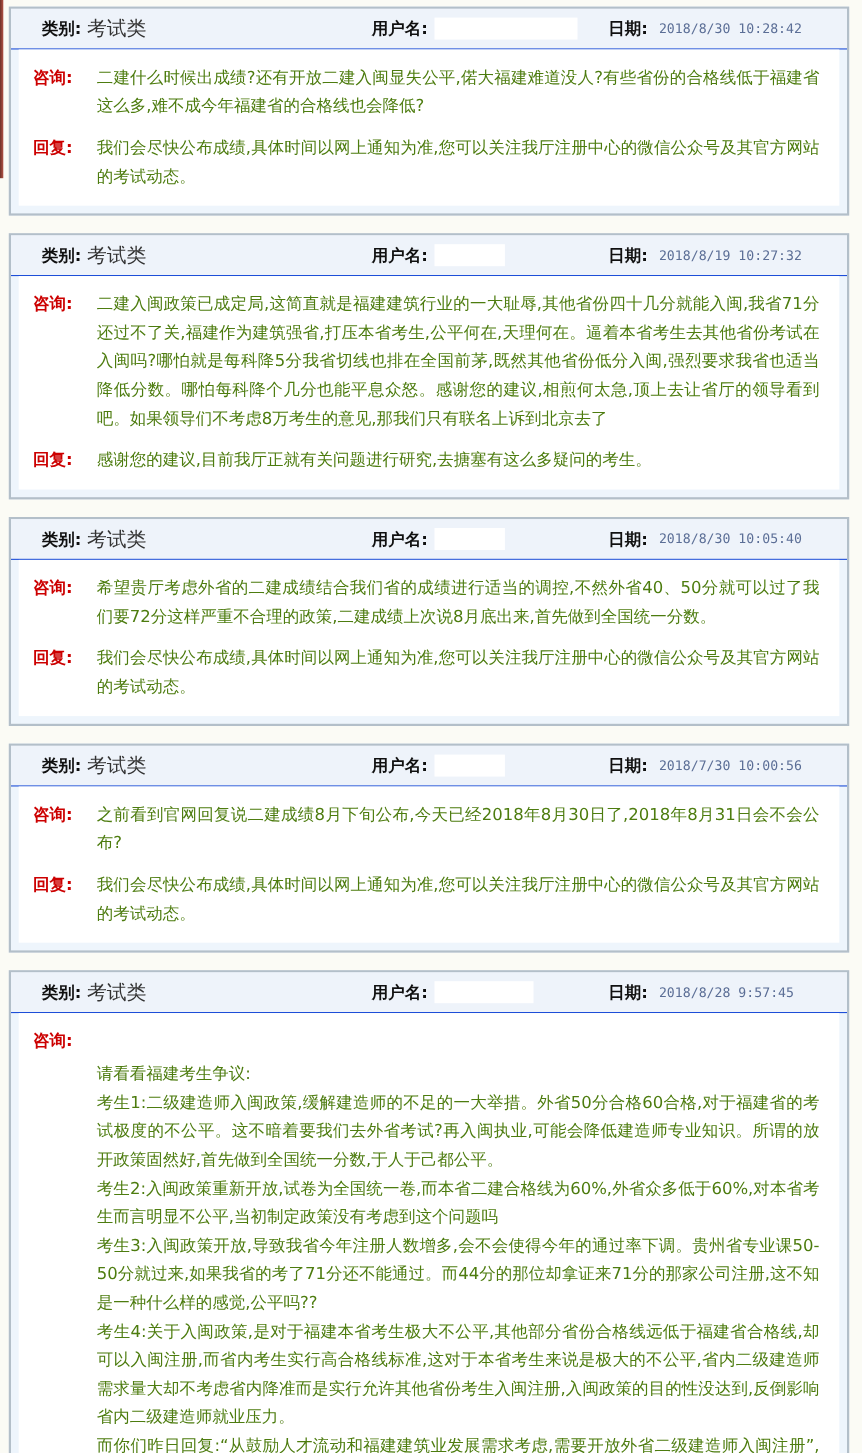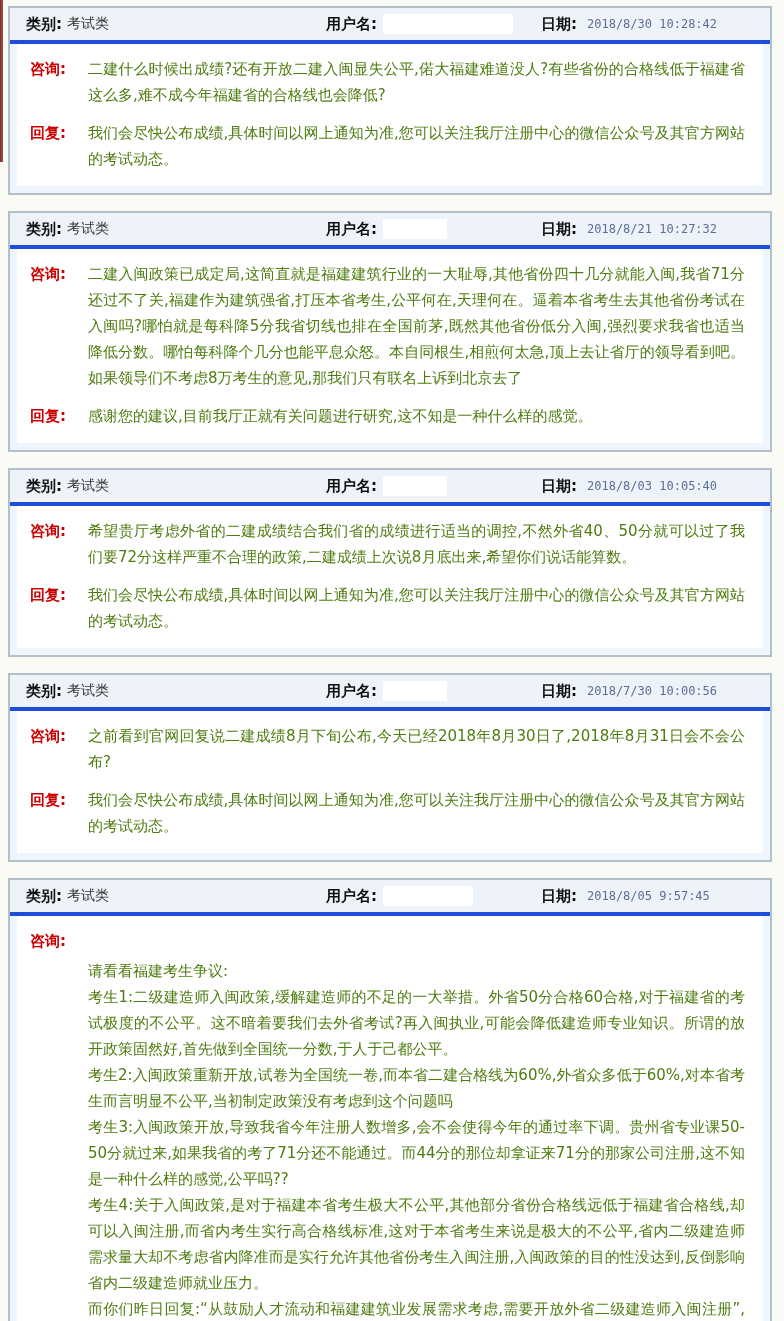--- a/index.html
+++ b/index.html
@@ -15,31 +15,31 @@
     background:linear-gradient(90deg,#6f3128,#b25245);
   }
   .card {
     background:#eef5fc;
     border:2px solid #b3bfc9;
     margin-bottom:16px;
     padding-bottom:7px;
   }
   .card-header {
     display:flex; align-items:center;
-    padding:6px 0 6px 16px;
-    border-bottom:4px solid #1d4ed8;
+    padding:6px 0 6px 28px;
+    border-bottom:1px solid #1d4ed8;
     background:#eef3fa;
     min-height:30px;
   }
   .hcell { display:flex; align-items:center; }
   .hcell.cat  { flex:0 0 300px; }
   .hcell.user { flex:0 0 215px;align-items:center; }
   .hcell.date { flex:1; }
   .hlabel { font-weight:bold; color:#101010; font-size:15px; white-space:nowrap; }
-  .hvalue { color:#333333; font-size:14px; margin-left:5px; white-space:nowrap; }
+  .hvalue { color:#333333; font-size:18px; margin-left:5px; white-space:nowrap; }
   .redacted {
     display:inline-block; width:64px; height:20px;
     background:#ffffff; margin-left:6px; vertical-align:middle;
   }
   .hdate {
     font-family:"DejaVu Sans Mono", monospace;
     font-size:12px; color:#5b6e96; margin-left:10px; white-space:nowrap;text-align:center;
   }
   .card-body { background:#ffffff; margin:0 7px; padding:12px 8px 2px 13px; }
   .row { display:flex; margin-bottom:12px; }
@@ -94,54 +94,54 @@
       <div class="hcell cat">
         <span class="hlabel">类别:</span>
         <span class="hvalue">考试类</span>
       </div>
       <div class="hcell user">
         <span class="hlabel">用户名:</span>
         <span class="redacted"></span>
       </div>
       <div class="hcell date">
         <span class="hlabel">日期:</span>
-        <span class="hdate">2018/8/21 10:27:32</span>
-      </div>
-    </header>
-    <div class="card-body">
-      <div class="row">
-        <span class="rlabel">咨询:</span>
-        <div class="rtext">二建入闽政策已成定局,这简直就是福建建筑行业的一大耻辱,其他省份四十几分就能入闽,我省71分还过不了关,福建作为建筑强省,打压本省考生,公平何在,天理何在。逼着本省考生去其他省份考试在入闽吗?哪怕就是每科降5分我省切线也排在全国前茅,既然其他省份低分入闽,强烈要求我省也适当降低分数。哪怕每科降个几分也能平息众怒。本自同根生,相煎何太急,顶上去让省厅的领导看到吧。如果领导们不考虑8万考生的意见,那我们只有联名上诉到北京去了</div>
-      </div>
-      <div class="row">
-        <span class="rlabel">回复:</span>
-        <div class="rtext">感谢您的建议,目前我厅正就有关问题进行研究,这不知是一种什么样的感觉。</div>
+        <span class="hdate">2018/8/19 10:27:32</span>
+      </div>
+    </header>
+    <div class="card-body">
+      <div class="row">
+        <span class="rlabel">咨询:</span>
+        <div class="rtext">二建入闽政策已成定局,这简直就是福建建筑行业的一大耻辱,其他省份四十几分就能入闽,我省71分还过不了关,福建作为建筑强省,打压本省考生,公平何在,天理何在。逼着本省考生去其他省份考试在入闽吗?哪怕就是每科降5分我省切线也排在全国前茅,既然其他省份低分入闽,强烈要求我省也适当降低分数。哪怕每科降个几分也能平息众怒。感谢您的建议,相煎何太急,顶上去让省厅的领导看到吧。如果领导们不考虑8万考生的意见,那我们只有联名上诉到北京去了</div>
+      </div>
+      <div class="row">
+        <span class="rlabel">回复:</span>
+        <div class="rtext">感谢您的建议,目前我厅正就有关问题进行研究,去搪塞有这么多疑问的考生。</div>
       </div>
     </div>
   </section>
 
   <section class="card">
     <header class="card-header">
       <div class="hcell cat">
         <span class="hlabel">类别:</span>
         <span class="hvalue">考试类</span>
       </div>
       <div class="hcell user">
         <span class="hlabel">用户名:</span>
         <span class="redacted"></span>
       </div>
       <div class="hcell date">
         <span class="hlabel">日期:</span>
-        <span class="hdate">2018/8/03 10:05:40</span>
-      </div>
-    </header>
-    <div class="card-body">
-      <div class="row">
-        <span class="rlabel">咨询:</span>
-        <div class="rtext">希望贵厅考虑外省的二建成绩结合我们省的成绩进行适当的调控,不然外省40、50分就可以过了我们要72分这样严重不合理的政策,二建成绩上次说8月底出来,希望你们说话能算数。</div>
+        <span class="hdate">2018/8/30 10:05:40</span>
+      </div>
+    </header>
+    <div class="card-body">
+      <div class="row">
+        <span class="rlabel">咨询:</span>
+        <div class="rtext">希望贵厅考虑外省的二建成绩结合我们省的成绩进行适当的调控,不然外省40、50分就可以过了我们要72分这样严重不合理的政策,二建成绩上次说8月底出来,首先做到全国统一分数。</div>
       </div>
       <div class="row">
         <span class="rlabel">回复:</span>
         <div class="rtext">我们会尽快公布成绩,具体时间以网上通知为准,您可以关注我厅注册中心的微信公众号及其官方网站的考试动态。</div>
       </div>
     </div>
   </section>
 
   <section class="card">
     <header class="card-header">
@@ -175,21 +175,21 @@
       <div class="hcell cat">
         <span class="hlabel">类别:</span>
         <span class="hvalue">考试类</span>
       </div>
       <div class="hcell user">
         <span class="hlabel">用户名:</span>
         <span class="redacted" style="width:90px"></span>
       </div>
       <div class="hcell date">
         <span class="hlabel">日期:</span>
-        <span class="hdate">2018/8/05 9:57:45</span>
+        <span class="hdate">2018/8/28 9:57:45</span>
       </div>
     </header>
     <div class="card-body">
       <div class="row stacked">
         <span class="rlabel">咨询:</span>
         <div class="rtext">请看看福建考生争议:
 考生1:二级建造师入闽政策,缓解建造师的不足的一大举措。外省50分合格60合格,对于福建省的考试极度的不公平。这不暗着要我们去外省考试?再入闽执业,可能会降低建造师专业知识。所谓的放开政策固然好,首先做到全国统一分数,于人于己都公平。
 考生2:入闽政策重新开放,试卷为全国统一卷,而本省二建合格线为60%,外省众多低于60%,对本省考生而言明显不公平,当初制定政策没有考虑到这个问题吗
 考生3:入闽政策开放,导致我省今年注册人数增多,会不会使得今年的通过率下调。贵州省专业课50-50分就过来,如果我省的考了71分还不能通过。而44分的那位却拿证来71分的那家公司注册,这不知是一种什么样的感觉,公平吗??
 考生4:关于入闽政策,是对于福建本省考生极大不公平,其他部分省份合格线远低于福建省合格线,却可以入闽注册,而省内考生实行高合格线标准,这对于本省考生来说是极大的不公平,省内二级建造师需求量大却不考虑省内降准而是实行允许其他省份考生入闽注册,入闽政策的目的性没达到,反倒影响省内二级建造师就业压力。

